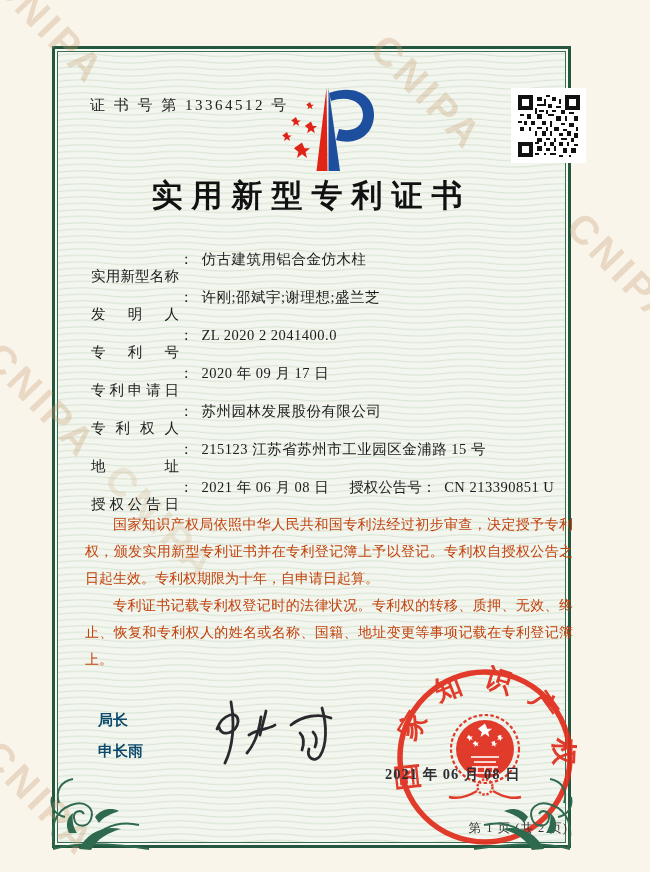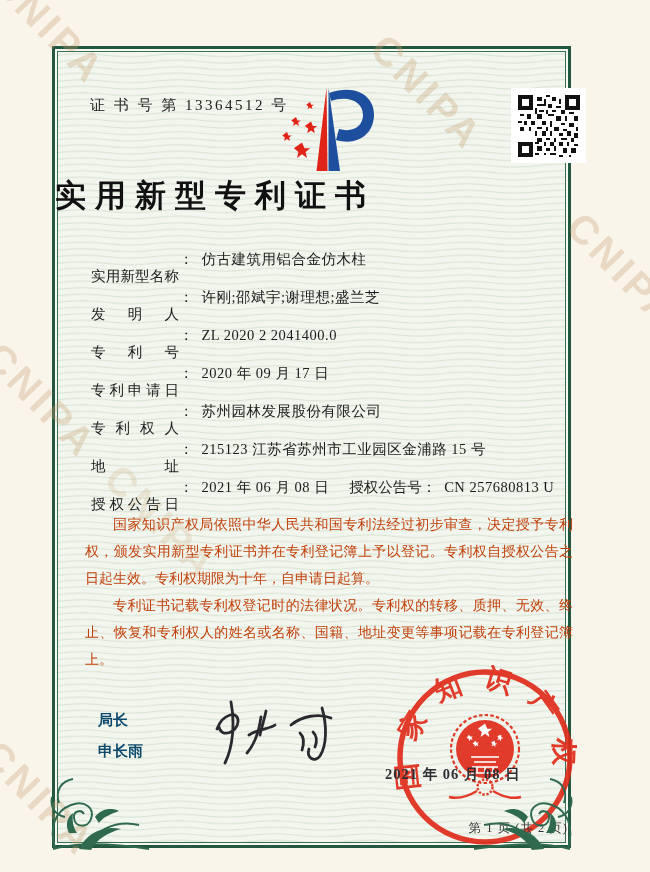--- a/index.html
+++ b/index.html
@@ -23,21 +23,21 @@
   .wm {
     position:absolute; font-family:"Liberation Sans","DejaVu Sans",sans-serif;
     font-weight:bold; font-size:40px; letter-spacing:4px;
     color:rgba(198,160,115,0.32); transform:rotate(46deg); white-space:nowrap;
   }
   .content { position:absolute; inset:0; z-index:3; }
   
   .cert-no { position:absolute; left:35px; top:47px; font-size:15px; letter-spacing:2.5px; color:#222; }
   .logo { position:absolute; left:224px; top:36px; }
   .qr-patch { position:absolute; left:456px; top:39px; width:75px; height:75px; background:#fff; display:flex; align-items:center; justify-content:center; }
-  .title { position:absolute; left:0; top:126px; width:100%; text-align:left;
+  .title { position:absolute; left:0; top:126px; width:100%; text-align:center;
            font-size:31px; font-weight:bold; letter-spacing:9px; color:#111; }
   
   .fields { position:absolute; left:36px; top:200px; width:486px; font-size:14.5px; }
   .frow { height:38px; line-height:20px; white-space:nowrap; }
   .flabel { display:inline-block; width:88px; text-align:justify; text-align-last:justify; vertical-align:top;margin-top:17px; }
   .flabel2 { display:inline-block; vertical-align:top; }
   .fcolon { display:inline-block; margin-right:8px; vertical-align:top; }
   .fvalue { display:inline-block; vertical-align:top; letter-spacing:0.5px; }
   .frow.double { display:flex; }
   .fgroup2 { margin-left:20px; }
@@ -192,21 +192,21 @@
           <span class="flabel">专利权人</span><span class="fcolon">：</span><span class="fvalue">苏州园林发展股份有限公司</span>
         </div>
         <div class="frow">
           <span class="flabel">地址</span><span class="fcolon">：</span><span class="fvalue">215123 江苏省苏州市工业园区金浦路 15 号</span>
         </div>
         <div class="frow double">
           <div>
             <span class="flabel">授权公告日</span><span class="fcolon">：</span><span class="fvalue">2021 年 06 月 08 日</span>
           </div>
           <div class="fgroup2">
-            <span class="flabel2">授权公告号</span><span class="fcolon">：</span><span class="fvalue">CN 257680813 U</span>
+            <span class="flabel2">授权公告号</span><span class="fcolon">：</span><span class="fvalue">CN 213390851 U</span>
           </div>
         </div>
       </div>
 
       <div class="body-text">
         <p>国家知识产权局依照中华人民共和国专利法经过初步审查，决定授予专利权，颁发实用新型专利证书并在专利登记簿上予以登记。专利权自授权公告之日起生效。专利权期限为十年，自申请日起算。</p>
         <p>专利证书记载专利权登记时的法律状况。专利权的转移、质押、无效、终止、恢复和专利权人的姓名或名称、国籍、地址变更等事项记载在专利登记簿上。</p>
       </div>
 
       <div class="sig-block">

